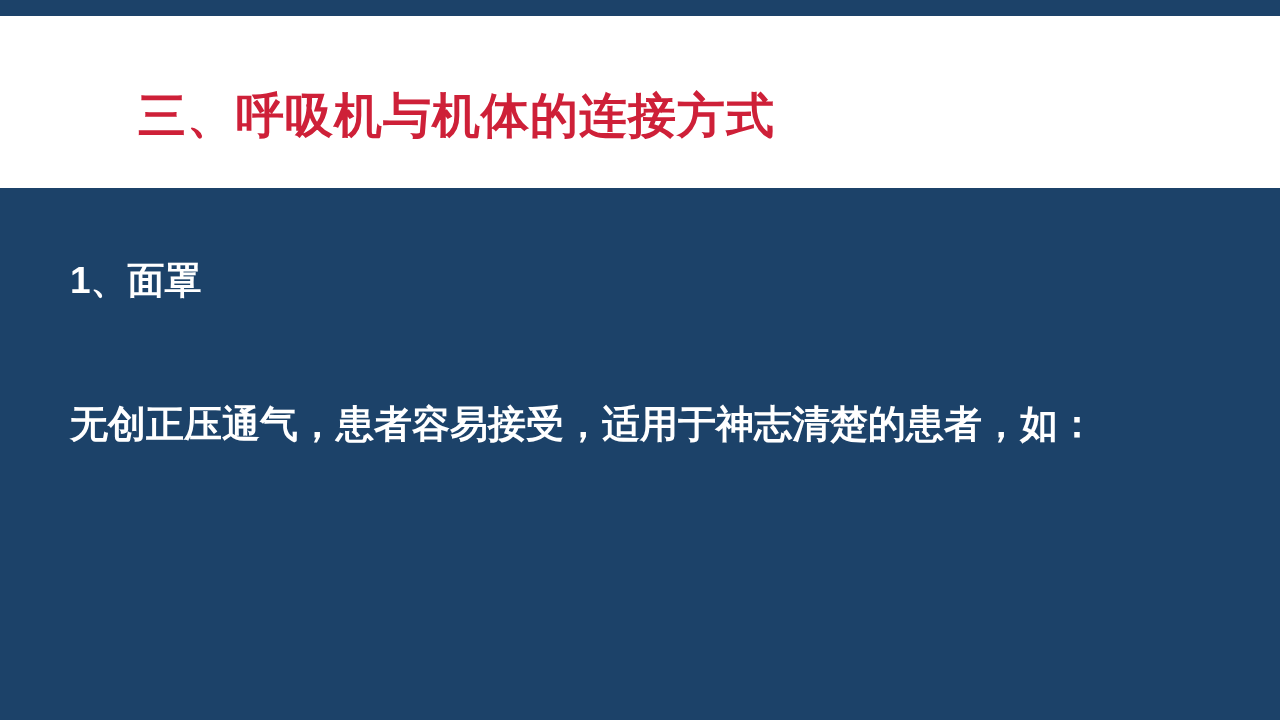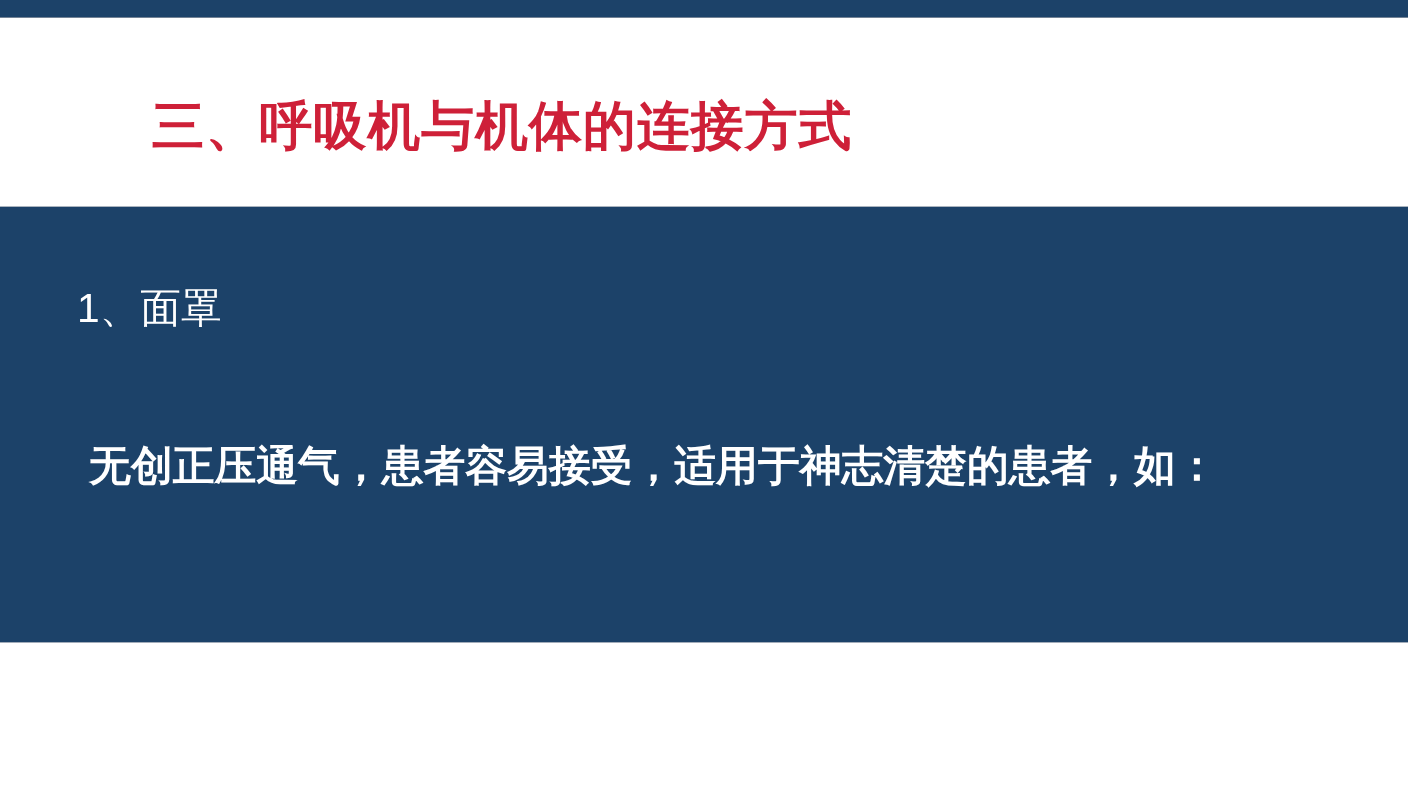--- a/index.html
+++ b/index.html
@@ -3,23 +3,23 @@
 <meta charset="utf-8">
 <style>
   html, body {
     margin: 0;
     padding: 0;
     background: #ffffff;
   }
   #slide {
     position: relative;
     width: 1280px;
-    height: 584px;
+    height: 720px;
     overflow: hidden;
-    background: #0f172a;
+    background: #0ea5e9;
     font-family: "Liberation Sans", "DejaVu Sans", sans-serif;
   }
 
   
   .top-bar {
     position: absolute;
     left: 0;
     top: 0;
     width: 1280px;
     height: 16px;
@@ -56,32 +56,31 @@
     width: 1280px;
     height: 532px;
     background: #1c4269;
   }
 
   .subheading {
     position: absolute;
     left: 70px;
     top: 68px;
     font-size: 37px;
-    font-weight: normal;
+    font-weight: bold;
     color: #ffffff;
     letter-spacing: 0px;
     white-space: nowrap;
   }
 
   .paragraph {
     position: absolute;
     left: 70px;
     top: 186px;
     width: 1160px;
-    margin-left: 11px;
   }
 
   .para-line {
     font-size: 38px;
     font-weight: bold;
     color: #ffffff;
     line-height: 100px;
     letter-spacing: 0px;
     white-space: nowrap;
   }

